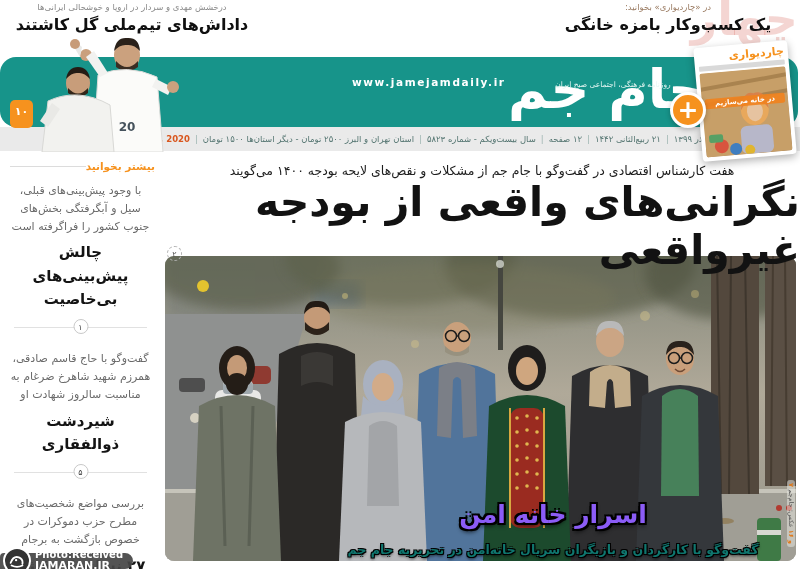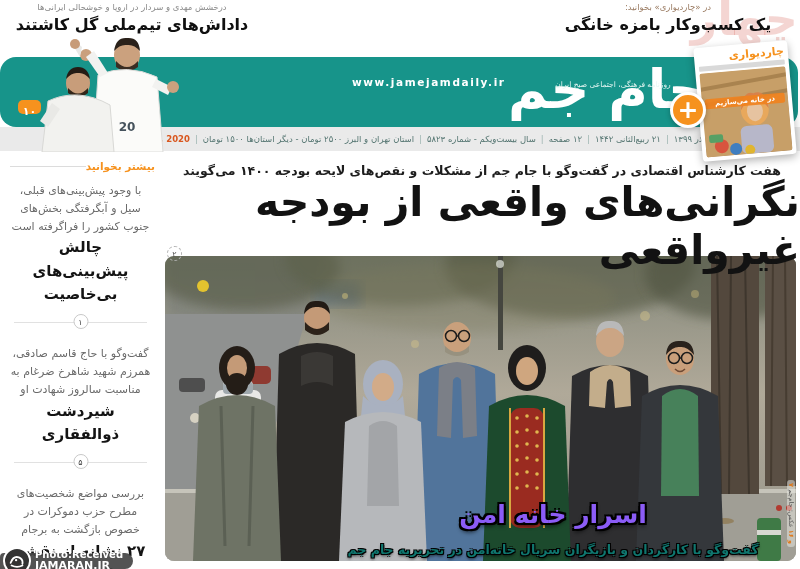--- a/index.html
+++ b/index.html
@@ -11,22 +11,22 @@
   
   .top-block { top:2px; width:252px; text-align:center; z-index:4; }
   .top-kicker { font-size:8.5px; color:#8a8a8a; direction:rtl; }
   .top-headline { font-size:16px; font-weight:800; color:#101010; direction:rtl; margin-top:3px; }
   #top-right-watermark { top:-10px; right:-4px; font-size:46px; font-weight:800;
      color:rgba(205,62,48,0.22); z-index:0; direction:rtl; pointer-events:none; }
 
   
   #banner { left:0; right:2px; top:57px; height:70px; background:#17948a; border-radius:16px; z-index:1; }
   #players { left:30px; top:25px; width:158px; height:127px; z-index:3; }
-  #page-badge { left:10px; top:100px; width:23px; height:14px; background:#f6921e; color:#fff;
-     border-radius:5px; font-size:11px; font-weight:800; text-align:center; line-height:23px; z-index:4;margin-left:8px; }
+  #page-badge { left:10px; top:100px; width:23px; height:28px; background:#f6921e; color:#fff;
+     border-radius:5px; font-size:11px; font-weight:800; text-align:center; line-height:23px; z-index:4; }
   #website { left:352px; top:76px; color:#fff; font-size:10.5px; font-weight:700;
      letter-spacing:1.6px; z-index:3; }
   #logo { left:495px; width:225px; top:52px; height:72px; color:#fff; font-size:54px; font-weight:800;
      text-align:center; line-height:76px; direction:rtl; z-index:2; }
   #tagline { left:548px; top:80px; width:130px; color:#e7f7f4; font-size:7.5px; direction:rtl;
      text-align:center; z-index:4; }
   #plus-circle { right:94px; top:92px; width:36px; height:36px; background:#f6921e; color:#fff;
      border:3px solid #fff; border-radius:50%; font-size:25px; font-weight:800; text-align:center;
      line-height:30px; z-index:6; box-shadow:0 2px 5px rgba(0,0,0,.25); }
   #magazine { right:8px; top:44px; width:94px; height:114px; background:#fff; border-radius:4px;
@@ -42,34 +42,34 @@
   
   #dateline { left:0; right:0; top:127px; height:24px; background:#eaeaea; z-index:0;
      display:flex; align-items:center; justify-content:center; direction:rtl;
      font-size:8.5px; color:#547571; }
   #dateline .seg { margin:0 5px; white-space:nowrap; }
   #dateline .sep { color:#9bb3af; }
   #date-en { direction:ltr; color:#d9571f; font-weight:700; }
 
   
   #lead-kicker { left:170px; right:6px; top:163px; text-align:center; direction:rtl;
-     font-size:12.5px; font-weight:700; color:#1d1d1d; z-index:2; }
+     font-size:12.5px; font-weight:400; color:#1d1d1d; z-index:2; }
   #lead-headline { left:165px; right:0; top:178px; text-align:right; direction:rtl;
      font-size:41px; font-weight:800; color:#121212; z-index:2; letter-spacing:-1px; }
   #lead-pageref { left:167px; top:246px; width:15px; height:15px; border:1px dashed #b3b3b3;
      border-radius:50%; font-size:8px; color:#555; text-align:center; line-height:15px; z-index:2; }
 
   
   #sidebar { left:0; top:160px; width:161px; bottom:0; direction:rtl; z-index:1; }
   #sidebar-header { display:flex; align-items:center; padding:0 6px 0 4px; }
   #sidebar-header .lbl { color:#f6921e; font-size:10.5px; font-weight:800; white-space:nowrap; }
   #sidebar-header .rule { flex:1; height:1px; background:#dcdcdc; margin-left:6px; }
   .sb-item { padding:0 9px; text-align:center; }
   .sb-kicker { font-size:11px; color:#6a6a6a; line-height:1.65; }
-  .sb-title { font-size:15px; font-weight:800; color:#141414; line-height:1.55; }
+  .sb-title { font-size:15px; font-weight:800; color:#141414; line-height:1.55; margin-top:5px; }
   .sb-div { position:relative; height:1px; background:#e1e1e1; margin:11px 14px 10px 14px; }
   .sb-div .num { position:absolute; left:50%; top:-8px; transform:translateX(-50%);
      width:15px; height:15px; background:#fff; border:1px solid #c9c9c9; border-radius:50%;
      font-size:8px; color:#444; text-align:center; line-height:15px; }
 
   
   #photo { left:165px; top:256px; width:631px; height:305px; border-radius:9px; overflow:hidden; z-index:1; }
   #photo svg { display:block; width:100%; height:100%; }
   #photo-caption { position:absolute; left:24%; right:1%; bottom:4px; text-align:center;
      direction:rtl; z-index:5; }

